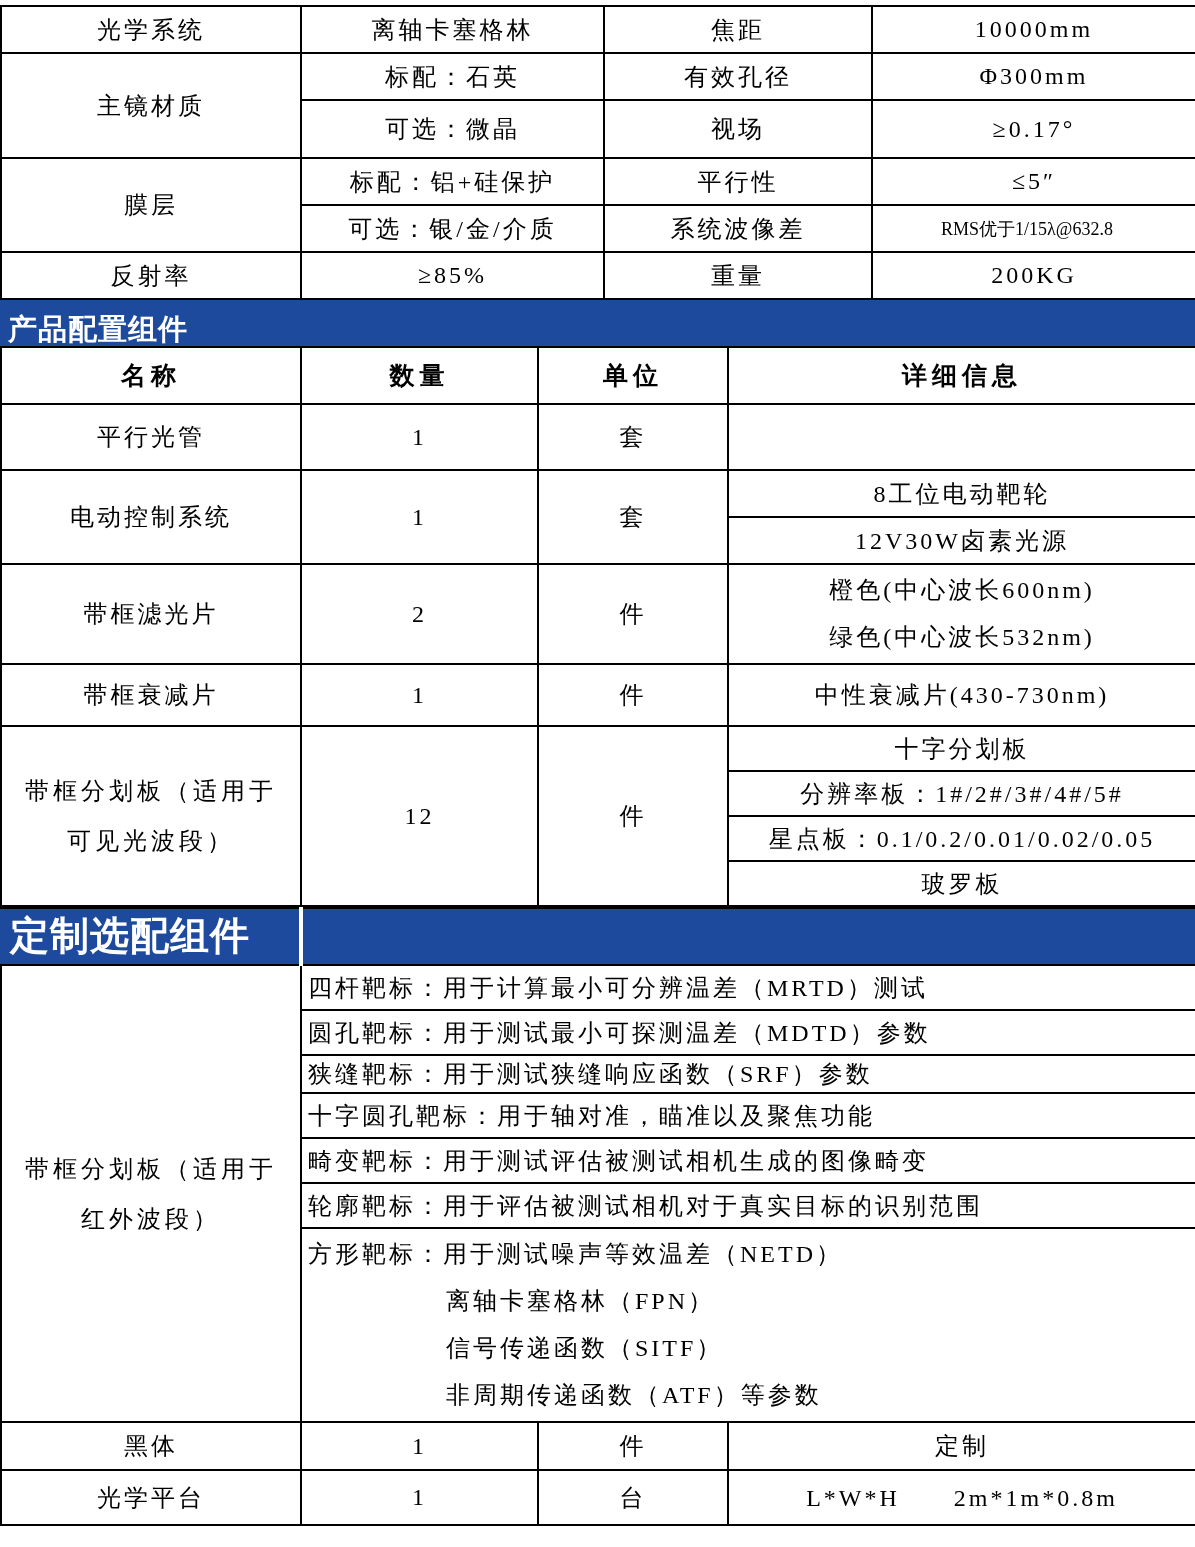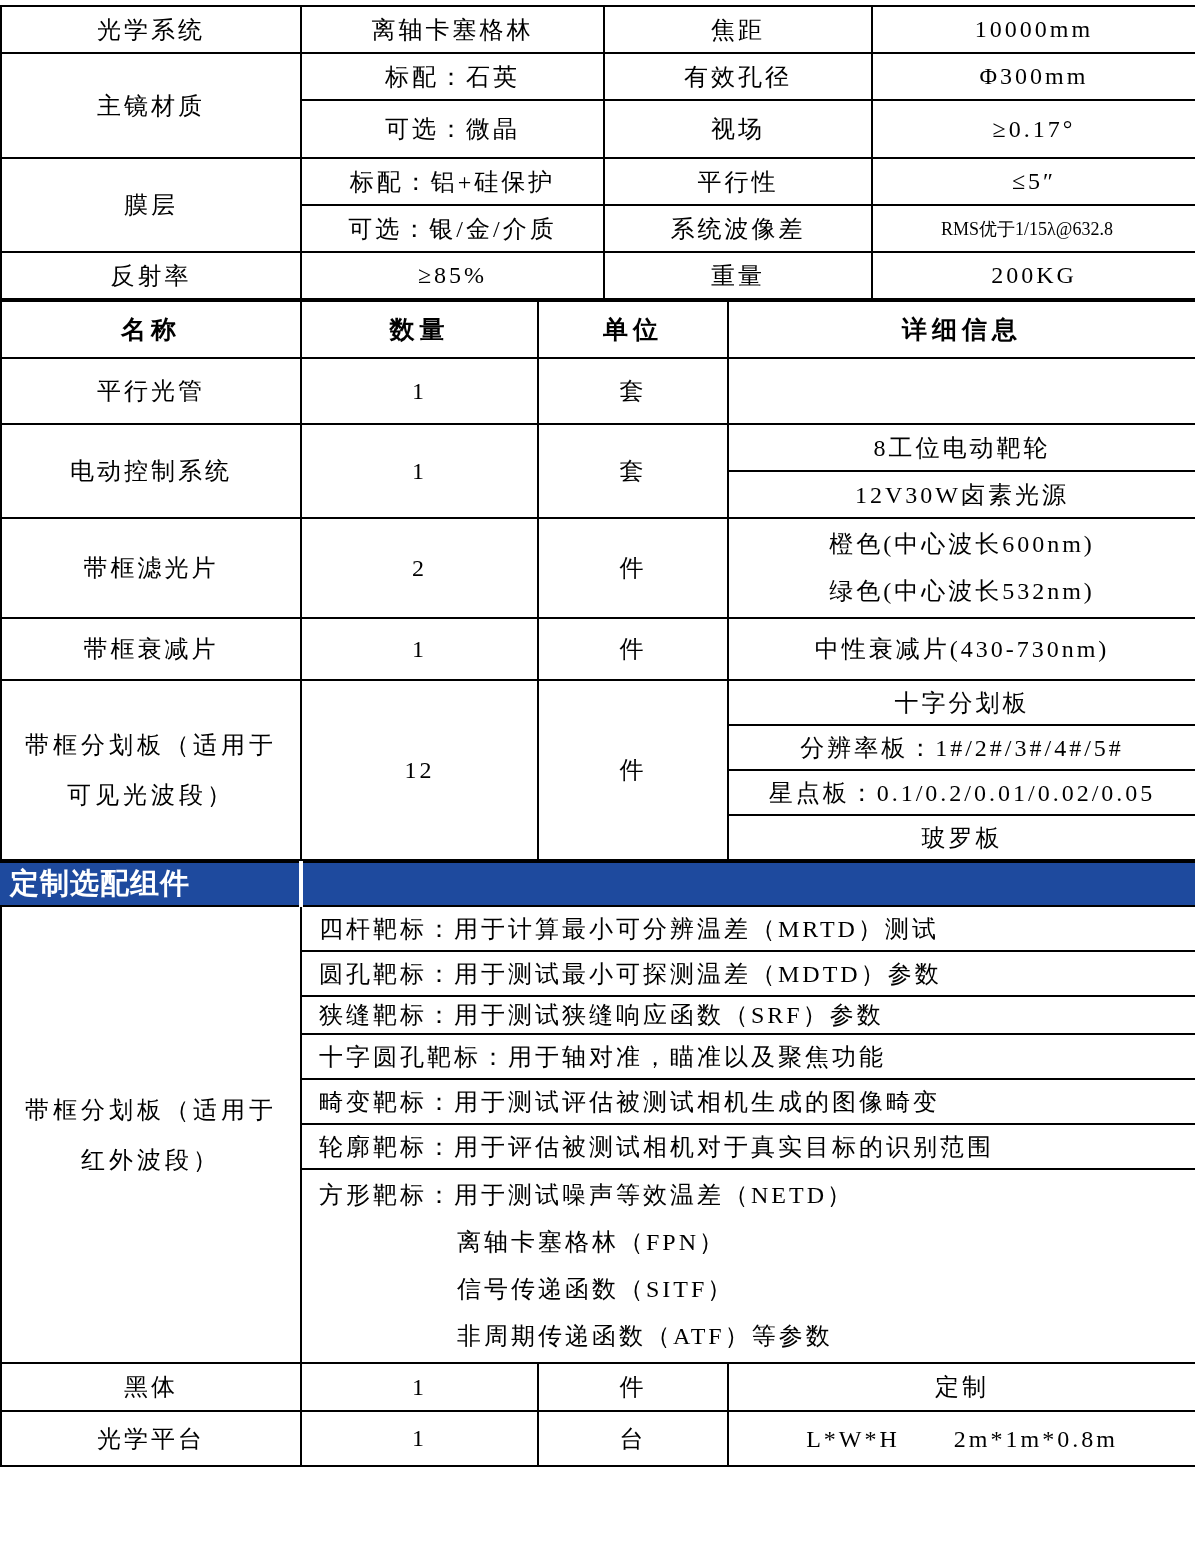--- a/index.html
+++ b/index.html
@@ -6,33 +6,33 @@
   .page{width:1195px;padding-top:5px;box-sizing:border-box;background:#ffffff;
         font-family:"Liberation Serif","DejaVu Serif",serif;color:#000;}
   .band{background:#1e4a9e;display:flex;align-items:flex-end;padding:0 0 2px 8px;box-sizing:border-box;}
   .band-1{height:37px;}
   .band-2{height:46px;}
   .band-title{color:#ffffff;font-family:"Liberation Sans","DejaVu Sans",sans-serif;
               font-weight:bold;font-size:29px;line-height:1.05;letter-spacing:1px;white-space:nowrap;}
   table.tbl{border-collapse:collapse;table-layout:fixed;width:1195px;font-size:24px;color:#000;}
   .tbl td{border:2px solid #000;text-align:center;vertical-align:middle;
           letter-spacing:3px;padding:2px 8px;box-sizing:border-box;overflow:hidden;}
-  .tbl td.l{text-align:left;padding-left:17px;}
+  .tbl td.l{text-align:left;padding-left:6px;}
   tr.hdr td{font-family:"Liberation Sans","DejaVu Sans",sans-serif;font-weight:bold;
             font-size:25px;letter-spacing:5px;}
   td.tight{letter-spacing:0;font-size:18px;padding-left:2px;padding-right:16px;}
   td.namecell{padding:0 21px;line-break:anywhere;line-height:50px;letter-spacing:4px;}
   .dline{line-height:47px;}
   .mline{line-height:47px;white-space:nowrap;}
   .mcont{text-indent:138px;}
   tr.bandrow td{background:#1e4a9e;}
   td.bandcell-left{border-left:2px solid #1e4a9e;border-right:4px solid #fff;
                    border-top:2px solid #000;border-bottom:2px solid #000;
                    color:#fff;font-family:"Liberation Sans","DejaVu Sans",sans-serif;
-                   font-weight:bold;font-size:29px;text-align:left;vertical-align:bottom;
+                   font-weight:bold;font-size:39px;text-align:left;vertical-align:bottom;
                    padding:0 0 1px 8px;letter-spacing:1px;white-space:nowrap;overflow:visible;margin-left:36px;}
   td.bandcell-right{border-right:2px solid #1e4a9e;border-left:4px solid #fff;
                     border-top:2px solid #000;border-bottom:2px solid #000;}
 </style>
 </head>
 <body>
 
 <div class="page">
 
 
@@ -74,20 +74,23 @@
       </tr>
       <tr style="height:47px">
         <td>反射率</td>
         <td>≥85%</td>
         <td>重量</td>
         <td>200KG</td>
       </tr>
     </tbody>
   </table>
 
+  <div class="band band-2">
+    <span class="band-title">产品配置组件</span>
+  </div>
 
   <table class="tbl">
     <colgroup>
         <col style="width:300px">
         <col style="width:237px">
         <col style="width:190px">
         <col style="width:468px">
       </colgroup>
     <tbody>
       <tr class="hdr" style="height:57px">

